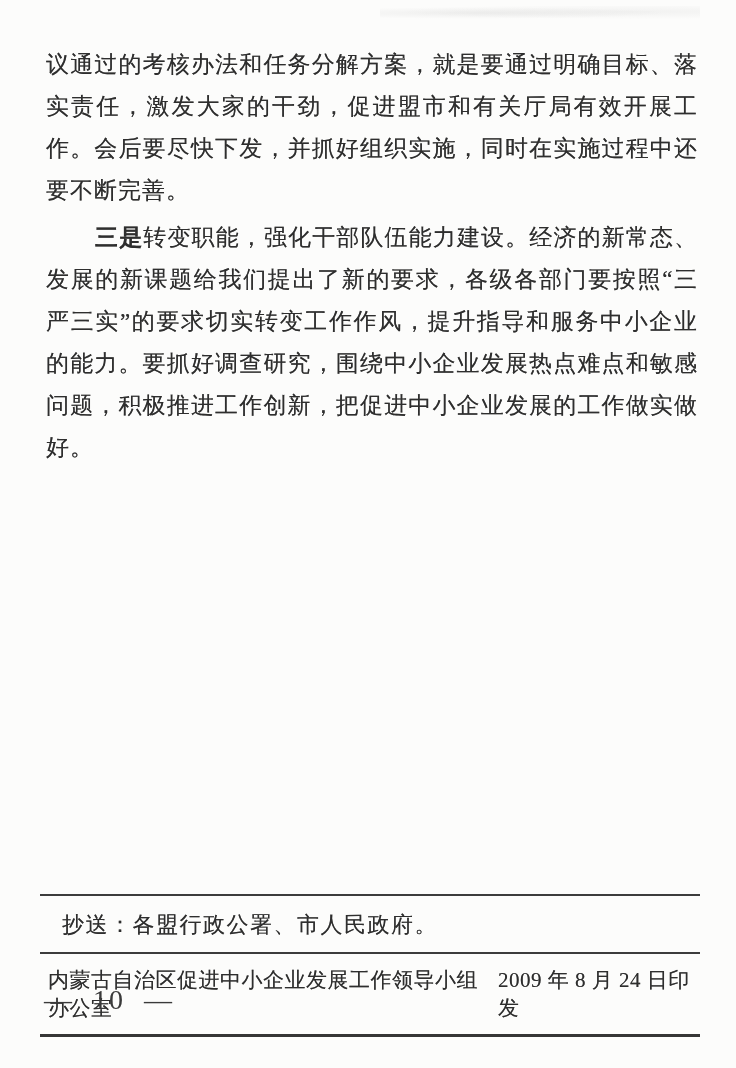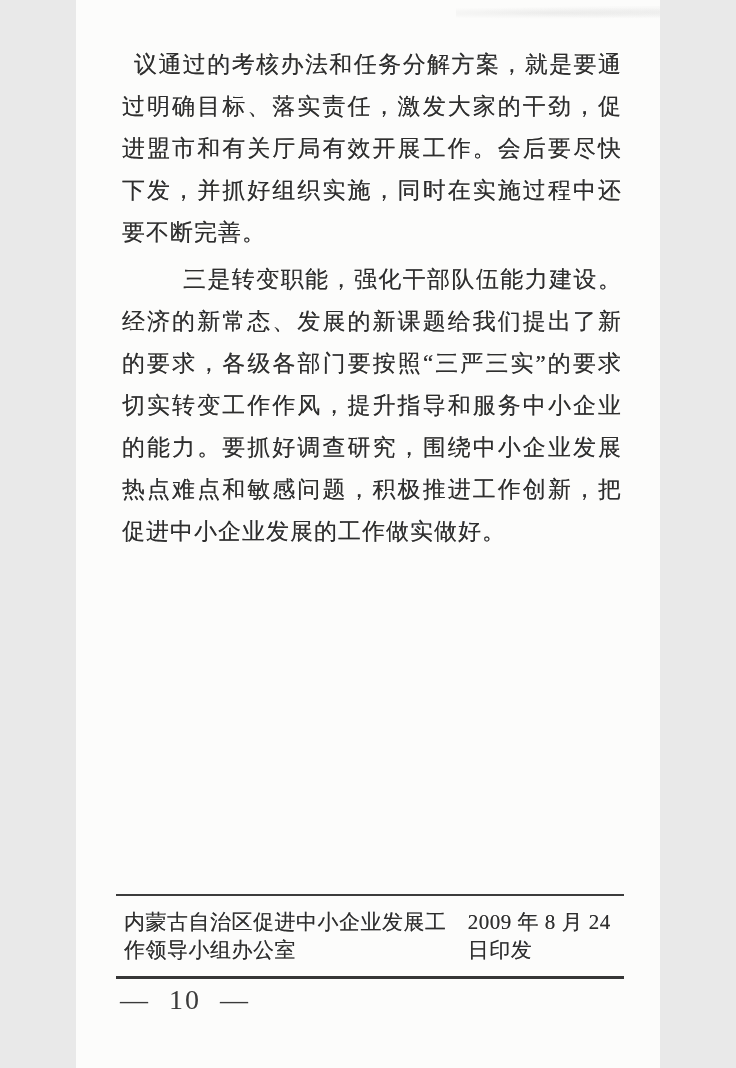--- a/index.html
+++ b/index.html
@@ -1,19 +1,19 @@
 <!DOCTYPE html>
 <html><head>
 <meta charset="utf-8">
 <style>
   * { margin: 0; padding: 0; box-sizing: border-box; }
   html, body { background: #e9e9e9; }
   .page {
     position: relative;
-    width: 584px;
+    width: 736px;
     height: 1068px;
     margin: 0 auto;
     background: #fcfcfb;
     overflow: hidden;
     font-family: "Liberation Serif", "DejaVu Serif", serif;
     color: #2e2e2e;
   }
   
   .scan-noise {
     position: absolute;
@@ -30,21 +30,21 @@
   .para {
     font-size: 23px;
     line-height: 42px;
     letter-spacing: 1px;
     text-align: justify;
     text-justify: inter-character;
     margin-bottom: 5px;
     text-shadow: 0 0 0.5px rgba(20,20,20,0.55);
   }
   .para.indent { text-indent: 49px; }
-  .para .lead { font-weight: normal; margin-left: 12px; }
+  .para .lead { font-weight: bold; }
   .doc-footer {
     position: absolute;
     top: 894px;
     left: 40px;
     right: 36px;
     border-top: 2px solid #3c3c3c;
   }
   .cc-row {
     font-size: 22px;
     letter-spacing: 1.5px;
@@ -79,20 +79,23 @@
   <div class="scan-noise"></div>
 
   <main class="body-text">
     <p class="para"><span class="lead"></span><span>议通过的考核办法和任务分解方案，就是要通过明确目标、落实责任，激发大家的干劲，促进盟市和有关厅局有效开展工作。会后要尽快下发，并抓好组织实施，同时在实施过程中还要不断完善。</span></p>
 
     <p class="para indent"><span class="lead">三是</span><span>转变职能，强化干部队伍能力建设。经济的新常态、发展的新课题给我们提出了新的要求，各级各部门要按照“三严三实”的要求切实转变工作作风，提升指导和服务中小企业的能力。要抓好调查研究，围绕中小企业发展热点难点和敏感问题，积极推进工作创新，把促进中小企业发展的工作做实做好。</span></p>
 
   </main>
 
   <footer class="doc-footer">
+    <div class="cc-row">
+      <span>抄送：各盟行政公署、市人民政府。</span>
+    </div>
     <div class="imprint-row">
       <span>内蒙古自治区促进中小企业发展工作领导小组办公室</span>
       <span>2009 年 8 月 24 日印发</span>
     </div>
   </footer>
 
   <div class="page-number">— 10 —</div>
 </div>
 
 </body></html>

